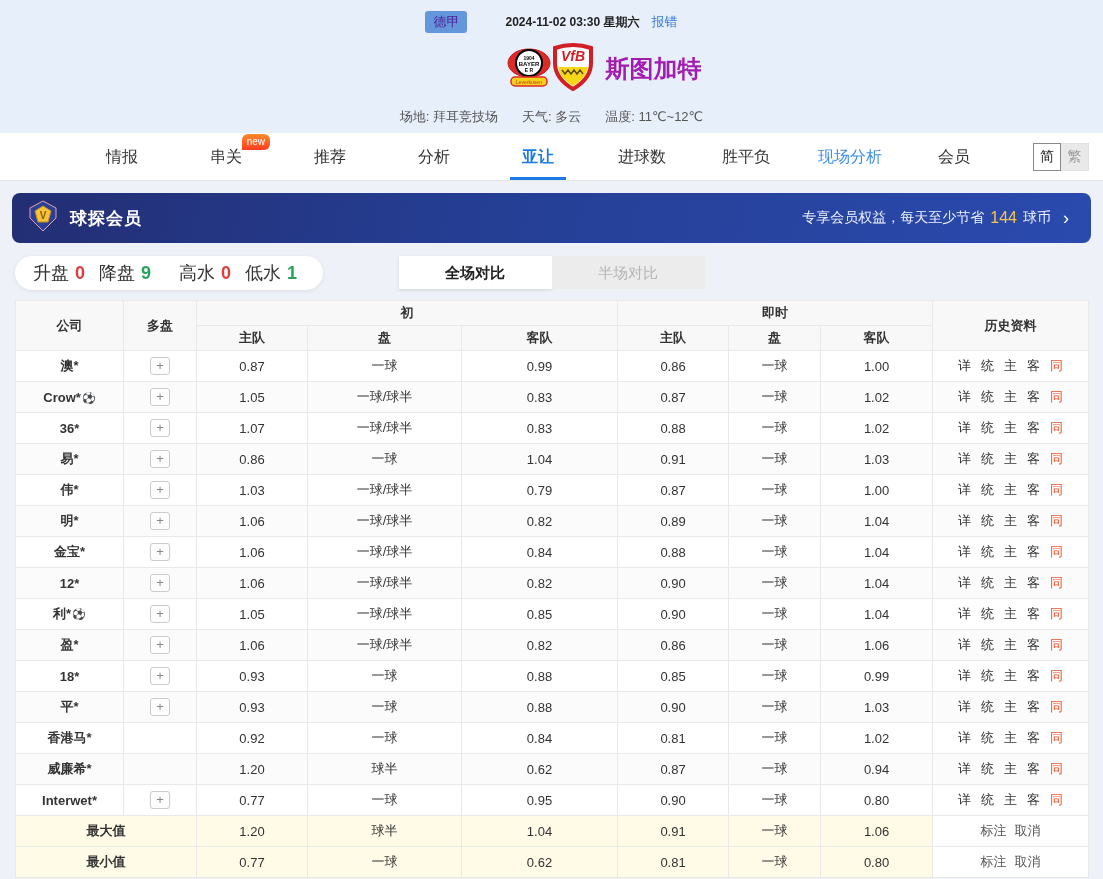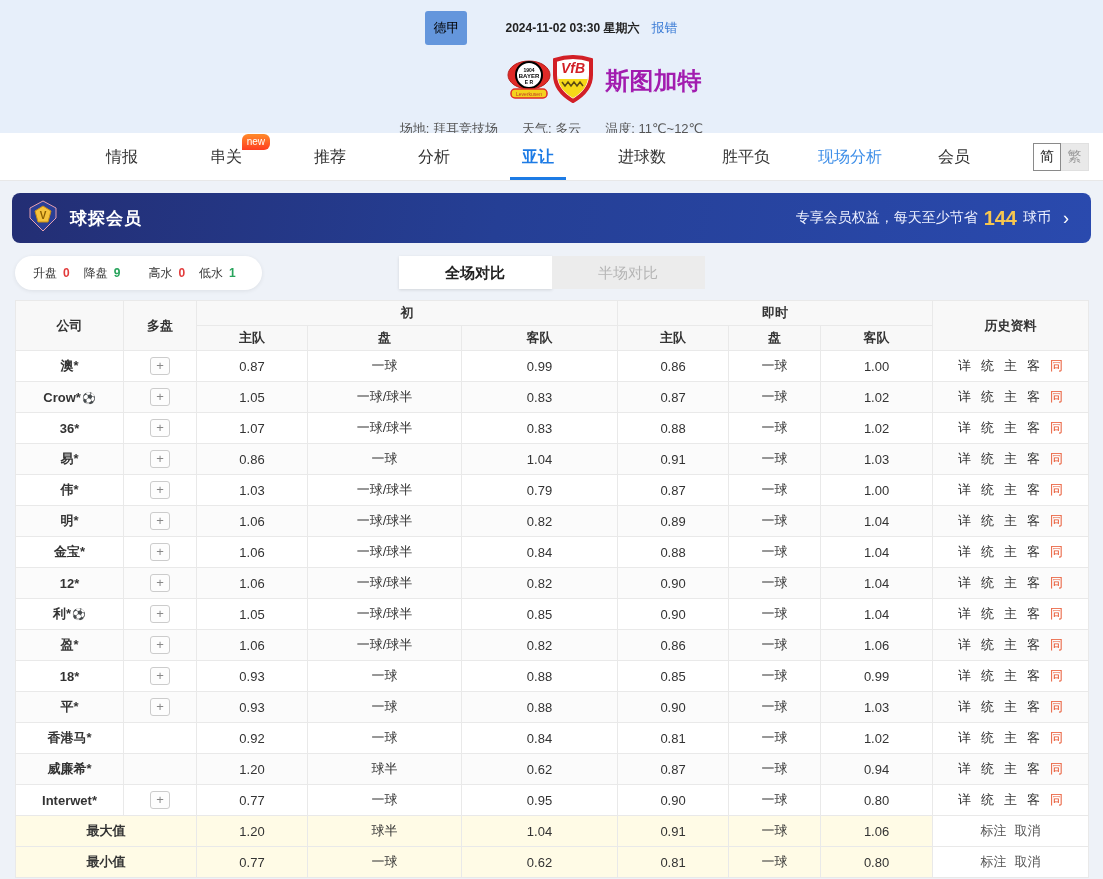--- a/index.html
+++ b/index.html
@@ -3,21 +3,21 @@
 <meta charset="utf-8">
 <style>
   * { margin:0; padding:0; box-sizing:border-box; }
   html,body { width:1103px; height:879px; }
   body { font-family:"Liberation Sans","DejaVu Sans",sans-serif; background:#eef2f8; overflow:hidden; }
   a { text-decoration:none; cursor:pointer; }
 
   
   .header { background:#e7effa; height:133px; text-align:center; }
   .header-top { padding-top:11px; display:flex; justify-content:center; align-items:center; gap:12px; }
-  .league-badge { background:#6496dc; color:#000000; font-size:13px; padding:8px 8px; border-radius:3px; }
+  .league-badge { background:#6496dc; color:#4c1d95; font-size:13px; padding:2px 8px; border-radius:3px; }
   .datetime { font-size:12px; font-weight:bold; color:#222;margin-left:26px; }
   .report-link { font-size:13px; color:#3a7bd5; }
   .teams { display:flex; justify-content:center; align-items:center; margin-top:10px; }
   .team { display:flex; align-items:center; gap:12px; width:430px; }
   .team.home { justify-content:flex-end; }
   .team.away { justify-content:flex-start; }
   .team-name { font-size:24px; font-weight:bold; }
   .team.home .team-name { color:#1a6fd4; }
   .team.away .team-name { color:#a21caf; }
   .vs { font-size:26px; font-weight:bold; color:#111; width:150px; }
@@ -34,26 +34,26 @@
   .lang-toggle { position:absolute; right:14px; top:10px; display:flex; }
   .lang-btn { width:28px; height:28px; font-size:14px; display:flex; align-items:center; justify-content:center; cursor:pointer; }
   .lang-btn.active { background:#fff; border:1px solid #8a8a8a; color:#222; }
   .lang-btn.inactive { background:#e9e9e9; border:1px solid #e0e0e0; border-left:none; color:#9a9a9a; }
 
   
   .vip-banner { margin:12px 12px 0 12px; height:50px; border-radius:8px; display:flex; align-items:center; justify-content:space-between; padding:0 22px 0 16px; background:linear-gradient(100deg,#232e74 0%,#253f95 45%,#2a4aae 100%); }
   .vip-left { display:flex; align-items:center; gap:12px; }
   .vip-title { color:#fff; font-size:17px; font-weight:bold; letter-spacing:1px; }
   .vip-right { color:#eef1ff; font-size:14px; display:flex; align-items:center; gap:4px; }
-  .vip-highlight { color:#f7c64f; font-weight:bold; font-size:20px; padding:0 2px; }
+  .vip-highlight { color:#f7c64f; font-weight:normal; font-size:16px; padding:0 2px; }
   .vip-chevron { color:#fff; font-size:18px; margin-left:8px; }
 
   
   .filter-row { position:relative; margin-top:13px; height:34px; }
-  .filter-pill { position:absolute; left:15px; top:0; background:#fff; border-radius:17px; height:34px; display:flex; align-items:center; padding:0 18px; gap:6px; font-size:12px; color:#333; box-shadow:0 1px 4px rgba(0,0,0,0.08); }
+  .filter-pill { position:absolute; left:15px; top:0; background:#fff; border-radius:17px; height:34px; display:flex; align-items:center; padding:0 18px; gap:6px; font-size:18px; color:#333; box-shadow:0 1px 4px rgba(0,0,0,0.08); }
   .filter-pill .num { font-weight:bold; margin-right:8px; }
   .num.red { color:#e23b3b; }
   .num.green { color:#27a35b; }
   .gap { width:8px; }
   .view-tabs { position:absolute; left:50%; transform:translateX(-50%); top:0; display:flex; height:33px; }
   .view-tab { width:153px; text-align:center; line-height:33px; font-size:15px; cursor:pointer; }
   .view-tab.active { background:#fff; color:#222; font-weight:bold; box-shadow:0 1px 3px rgba(0,0,0,0.12); }
   .view-tab.inactive { background:#ececec; color:#b5b5b5; }
 
   

